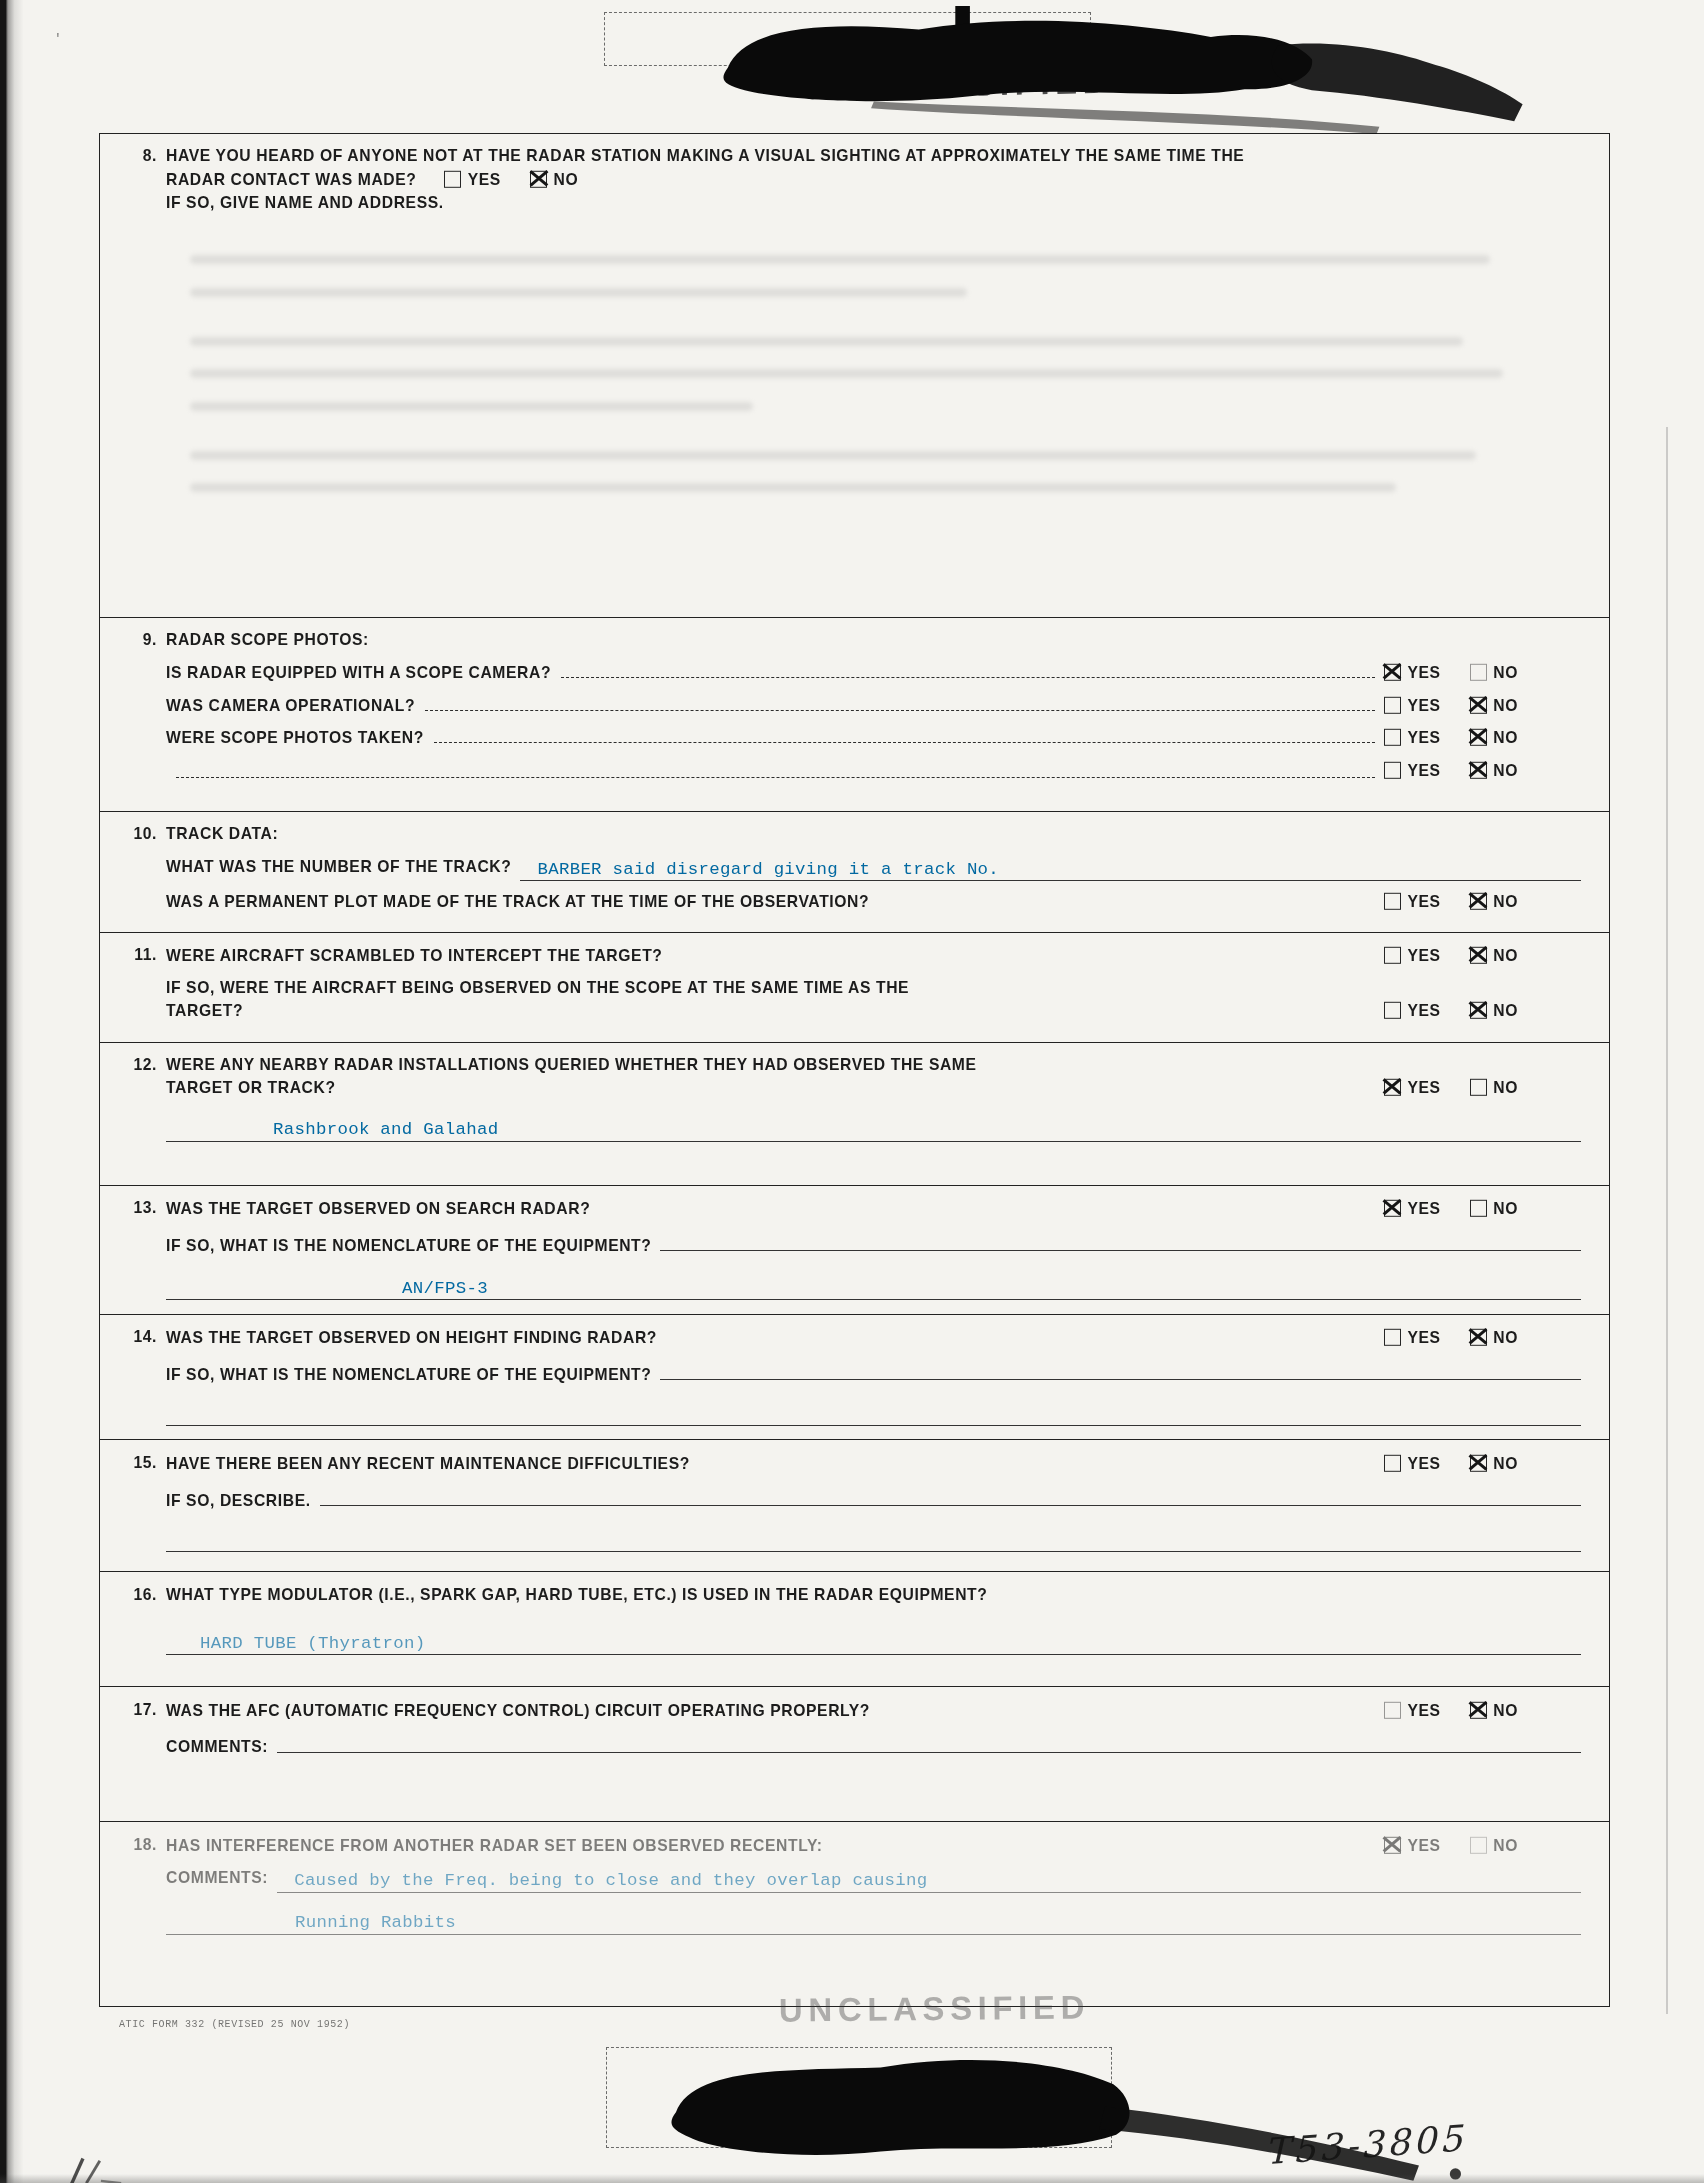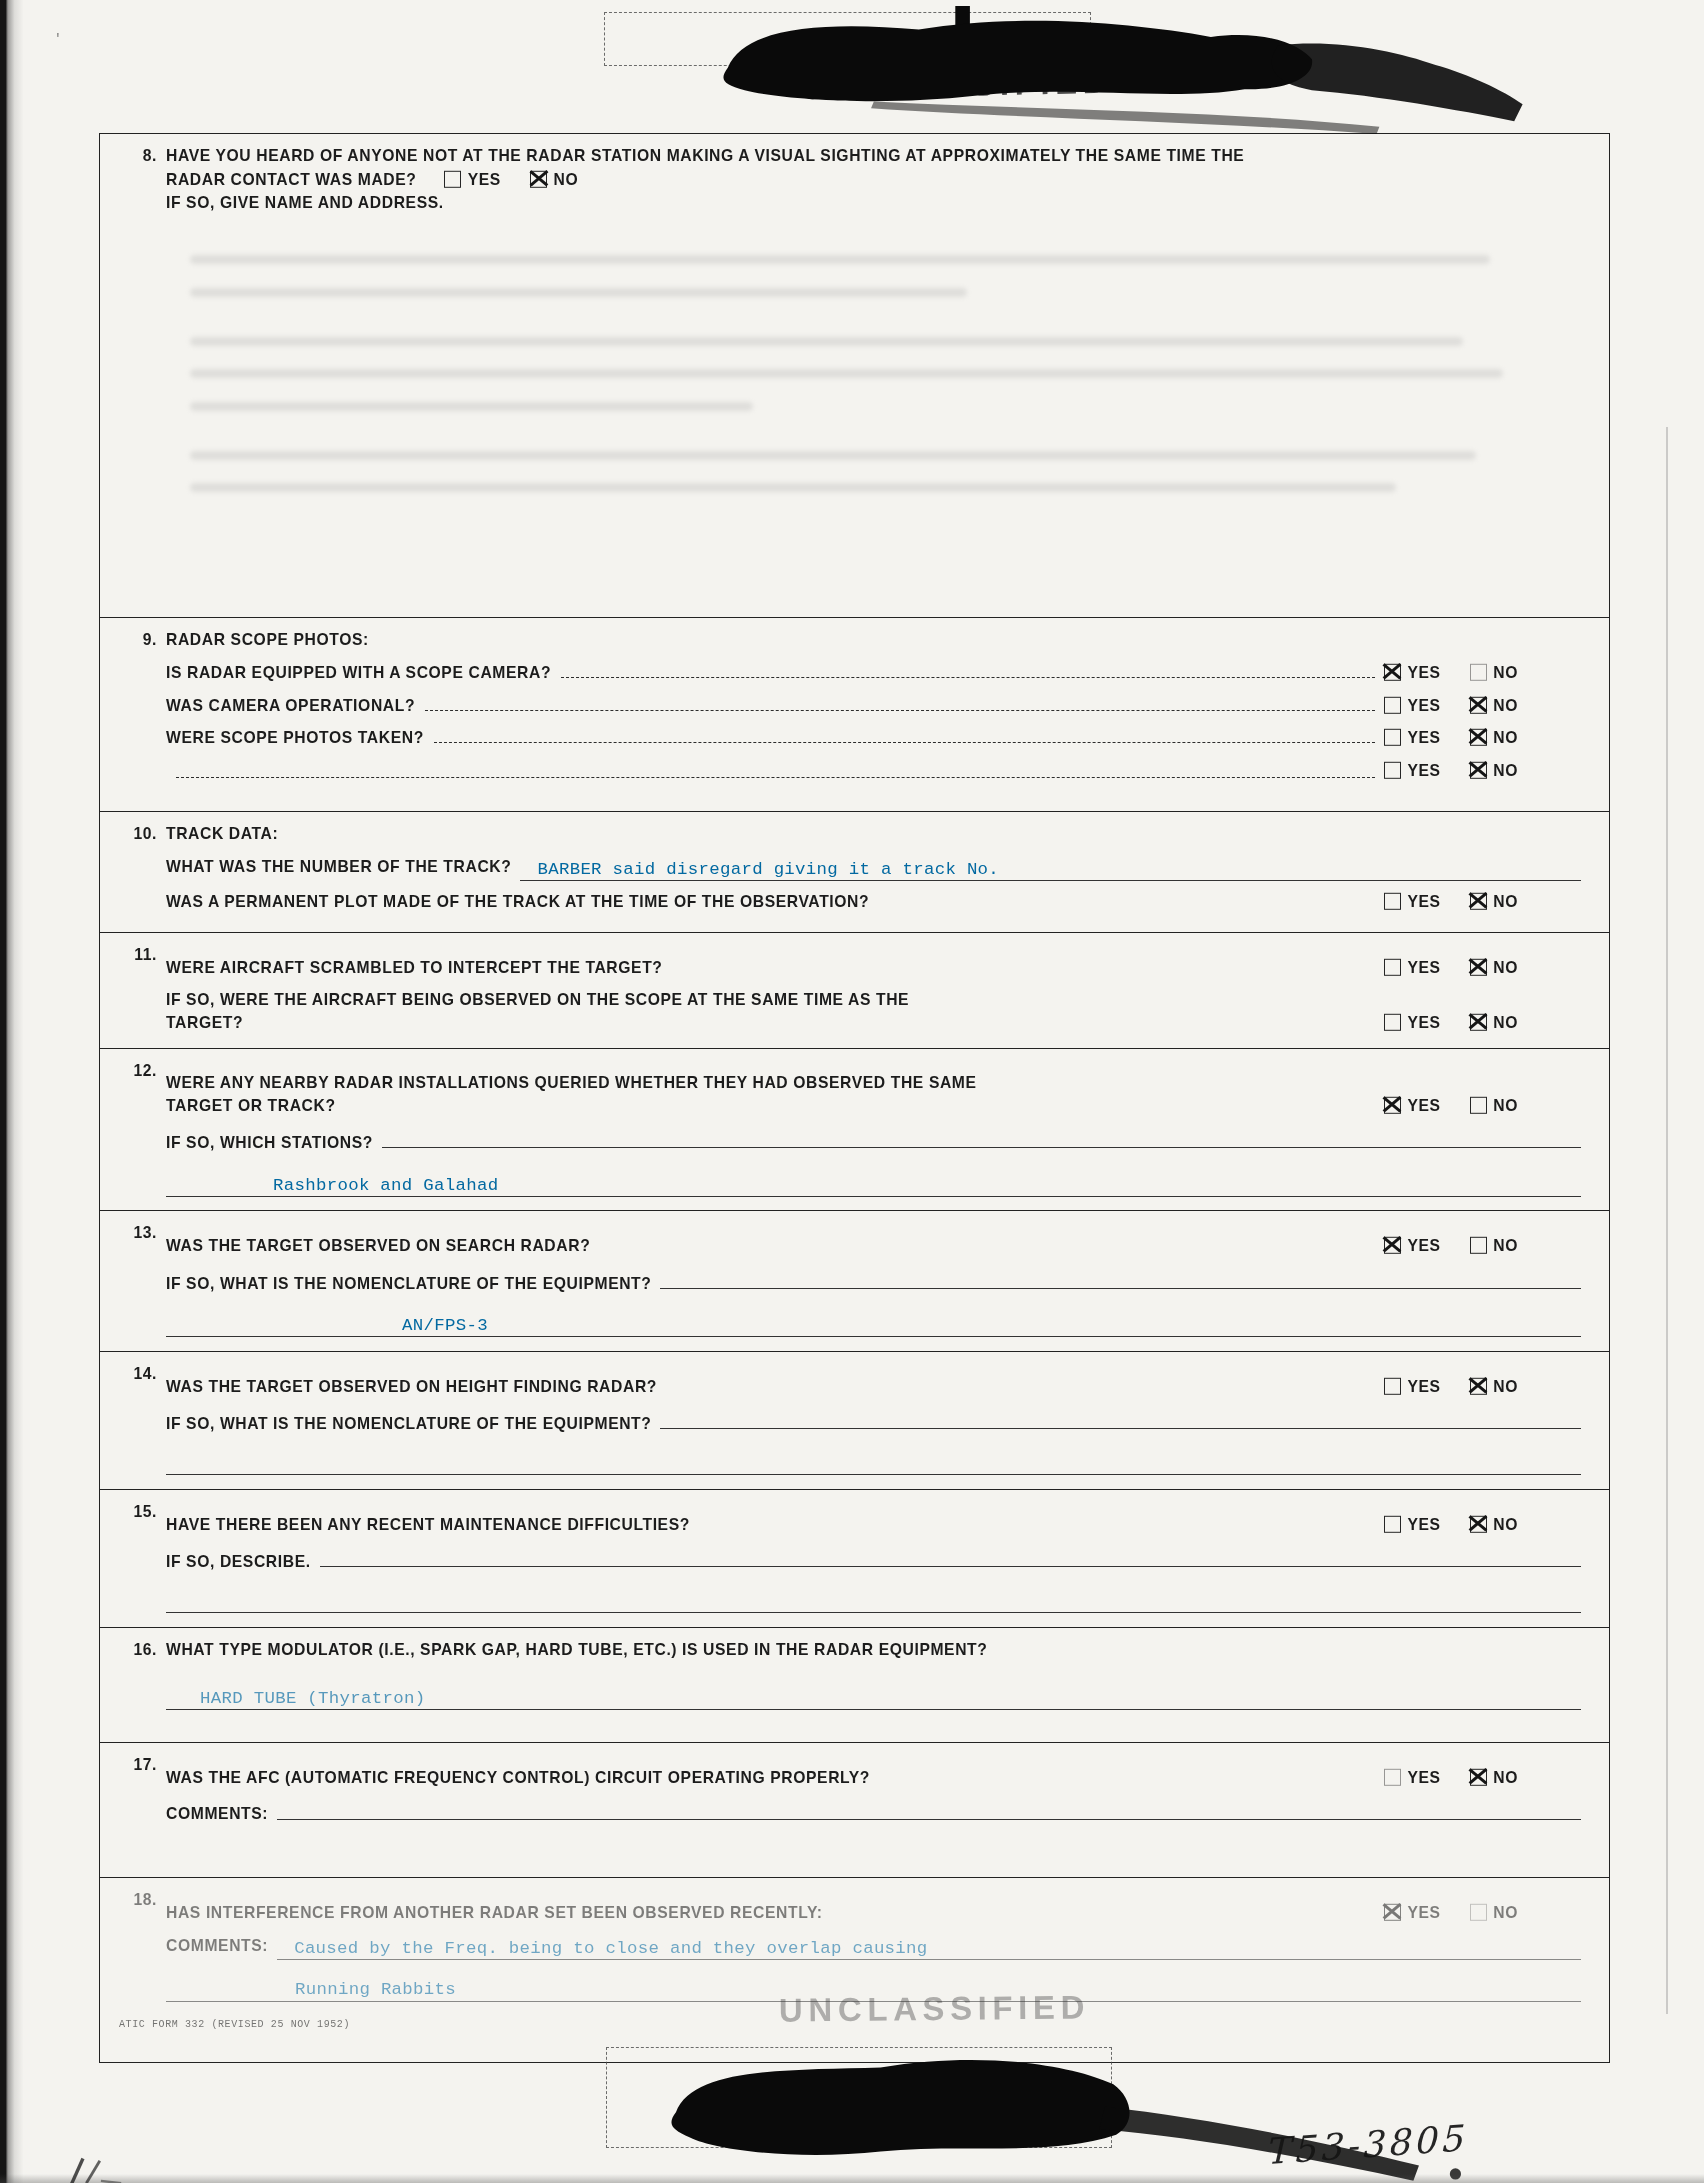--- a/index.html
+++ b/index.html
@@ -38,21 +38,21 @@
   .pen-mark { position:absolute; left:65px; top:2155px; z-index:6; }
 
   
   .form { position:absolute; left:99px; top:133px; width:1511px; border:1.7px solid #222; z-index:1; background:transparent; }
   .sec { border-top:1.7px solid #222; position:relative; padding:11.2px 0 13.5px; }
   .sec:first-child { border-top:none; }
   .qrow { display:flex; align-items:flex-start; }
   .num { flex:none; width:66px; text-align:right; padding-right:9px;
     font-size:15.7px; font-weight:700; letter-spacing:0.6px; line-height:1.45; }
   .body { flex:1; padding-right:28px; font-size:15.7px; font-weight:700; letter-spacing:0.6px; line-height:1.45; }
-  .body > .line:first-child { margin-top:12px; }
+  .body > .line:first-child { margin-top:0; }
   .line { display:flex; align-items:baseline; margin-top:9px; }
   .line.bottom { align-items:flex-end; }
   .fill { flex:1; }
   .leader { flex:1; border-bottom:1.7px dashed #2c2c2c; margin:0 9px 5px 10px; min-width:34px; }
   .yn { display:inline-flex; align-items:baseline; white-space:nowrap; margin-right:63px; flex:none; }
   .cb { display:inline-block; width:17px; height:17px; border:1.7px solid #262626; position:relative;
     transform:translateY(2.8px); flex:none; }
   .cb.cb2 { margin-left:29px; }
   .ynlbl { margin-left:6.7px; }
   .cb.checked::before, .cb.checked::after { content:""; position:absolute; left:-3.4px; right:-3.4px; top:5px; height:2.8px; background:#151515; }
@@ -224,24 +224,20 @@
         <div class="line bottom">
           <span style="max-width:843px">WERE ANY NEARBY RADAR INSTALLATIONS QUERIED WHETHER THEY HAD OBSERVED THE SAME TARGET OR TRACK?</span>
           <span class="fill"></span>
           <span class="yn">
             <span class="cb checked"></span>
             <span class="ynlbl">YES</span>
             <span class="cb cb2"></span>
             <span class="ynlbl">NO</span>
           </span>
         </div>
-        <div class="line">
-          <span>IF SO, WHICH STATIONS?</span>
-          <span class="blank"></span>
-        </div>
         <div class="blank-full">
           <span class="typed" style="padding-left:107px">Rashbrook and Galahad</span>
         </div>
       </div>
     </div>
   </section>
 
   <section class="sec" style="min-height:121px">
     <div class="qrow">
       <div class="num">13.</div>

